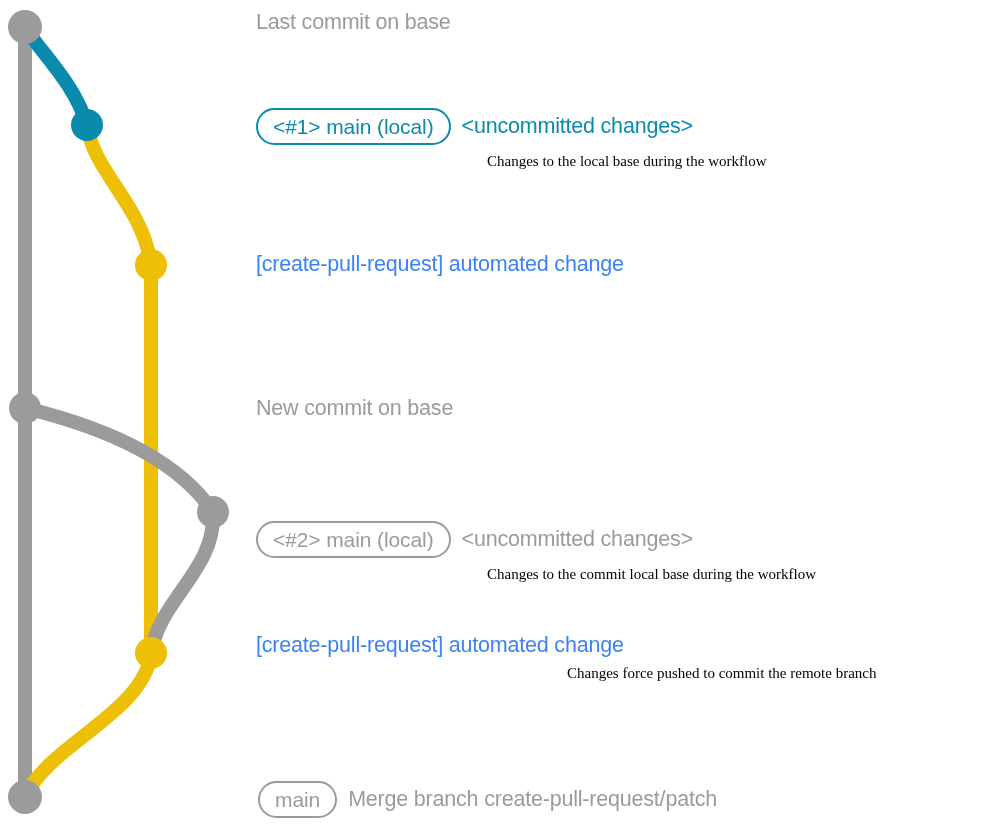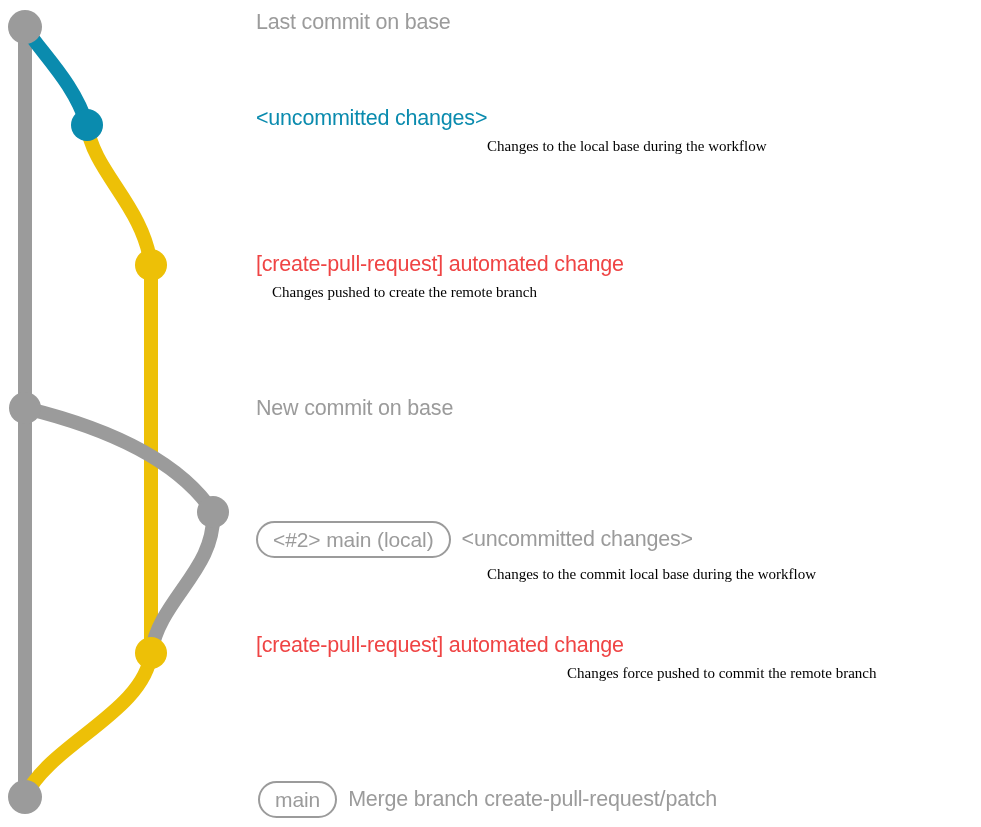--- a/index.html
+++ b/index.html
@@ -77,21 +77,21 @@
     font-size: 15px;
     line-height: 1;
     color: #000000;
     white-space: nowrap;
     margin-top: 9px;
   }
 
   
   .c-gray   { color: #9b9b9b; }
   .c-teal   { color: #0a8bae; }
-  .c-yellow { color: #ef4444; }
+  .c-yellow { color: #3b82f6; }
 </style>
 </head>
 <body>
 
 <svg id="graph" viewBox="0 0 260 827" width="260" height="827" xmlns="http://www.w3.org/2000/svg">
 
   <g fill="none" stroke-linecap="round" stroke-width="14">
 
     <path stroke="#9b9b9b" d="M 25 27 L 25 408 L 25 797"></path>
 
@@ -122,30 +122,30 @@
 <div class="rows">
 
   <div class="row" style="left:256px; top:12px;">
     <div class="row-main">
       <span class="headline c-gray">Last commit on base</span>
     </div>
   </div>
 
   <div class="row" style="left:256px; top:108px;">
     <div class="row-main">
+      <span class="badge c-teal">&lt;#1&gt; main (local)</span>
       <span class="headline c-teal">&lt;uncommitted changes&gt;</span>
     </div>
     <div class="desc" style="margin-left:231px;">Changes to the local base during the workflow</div>
   </div>
 
   <div class="row" style="left:256px; top:254px;">
     <div class="row-main">
       <span class="headline c-yellow">[create-pull-request] automated change</span>
     </div>
-    <div class="desc" style="margin-left:16px;">Changes pushed to create the remote branch</div>
   </div>
 
   <div class="row" style="left:256px; top:398px;">
     <div class="row-main">
       <span class="headline c-gray">New commit on base</span>
     </div>
   </div>
 
   <div class="row" style="left:256px; top:521px;">
     <div class="row-main">

